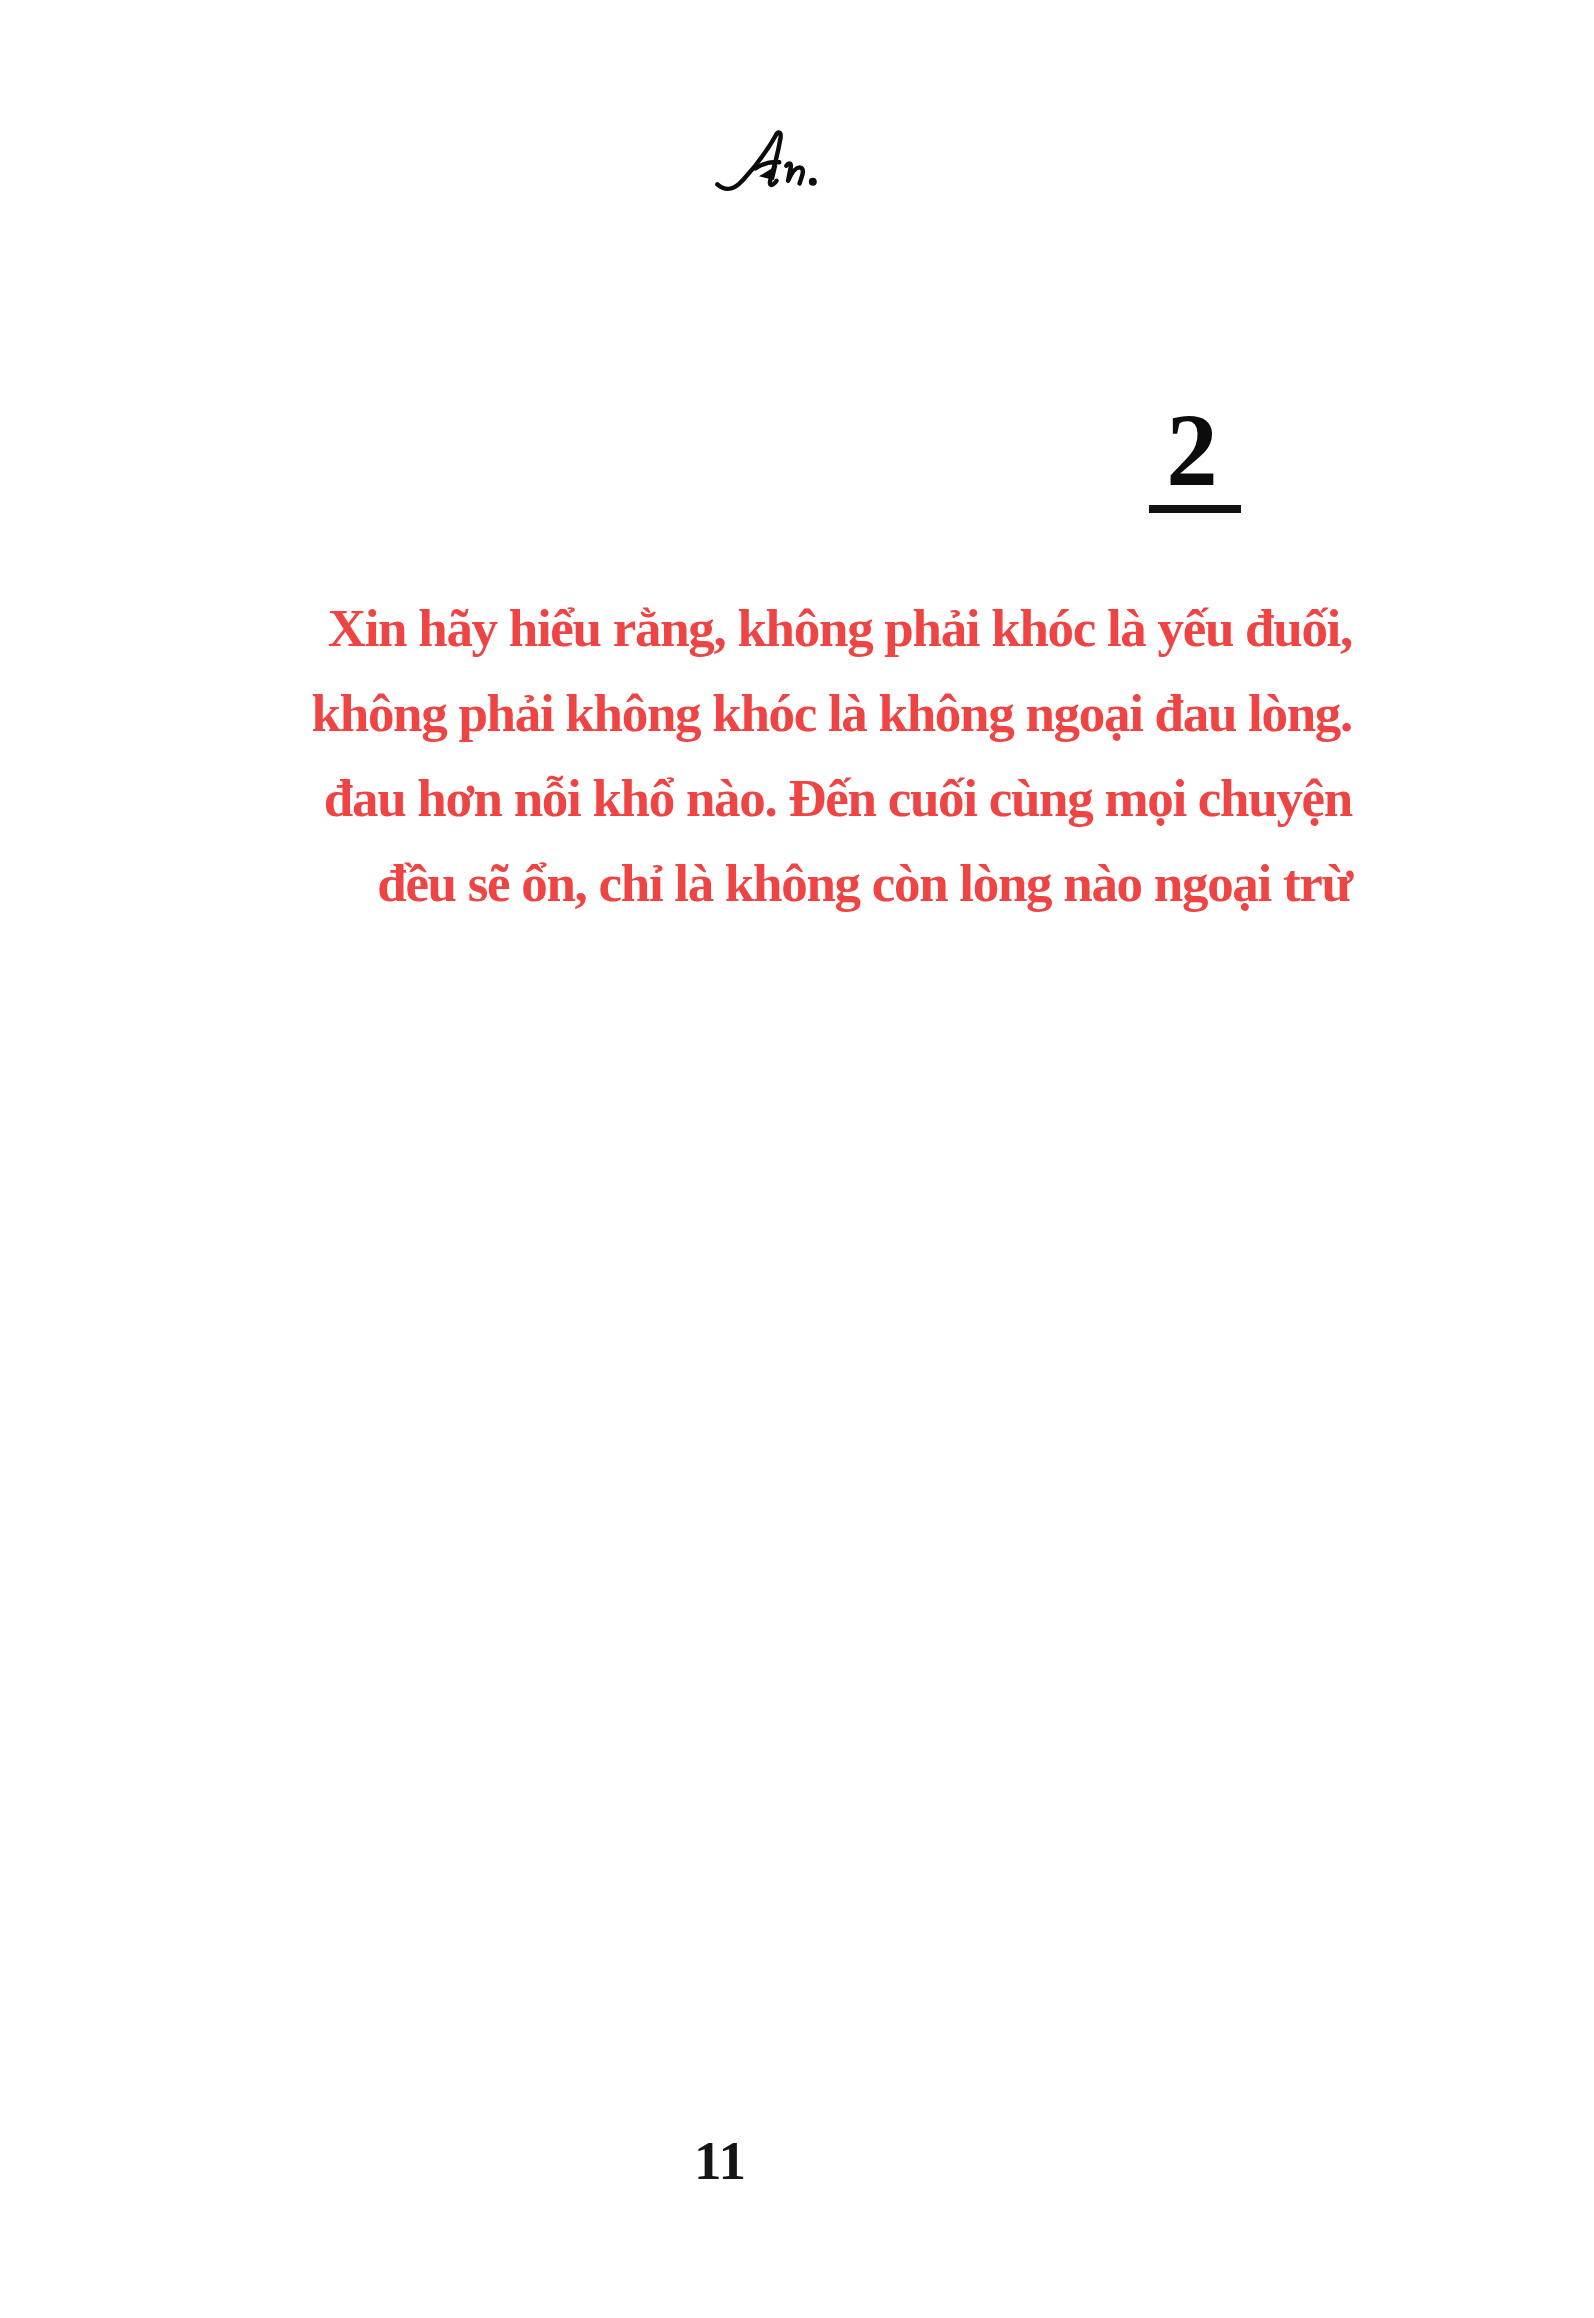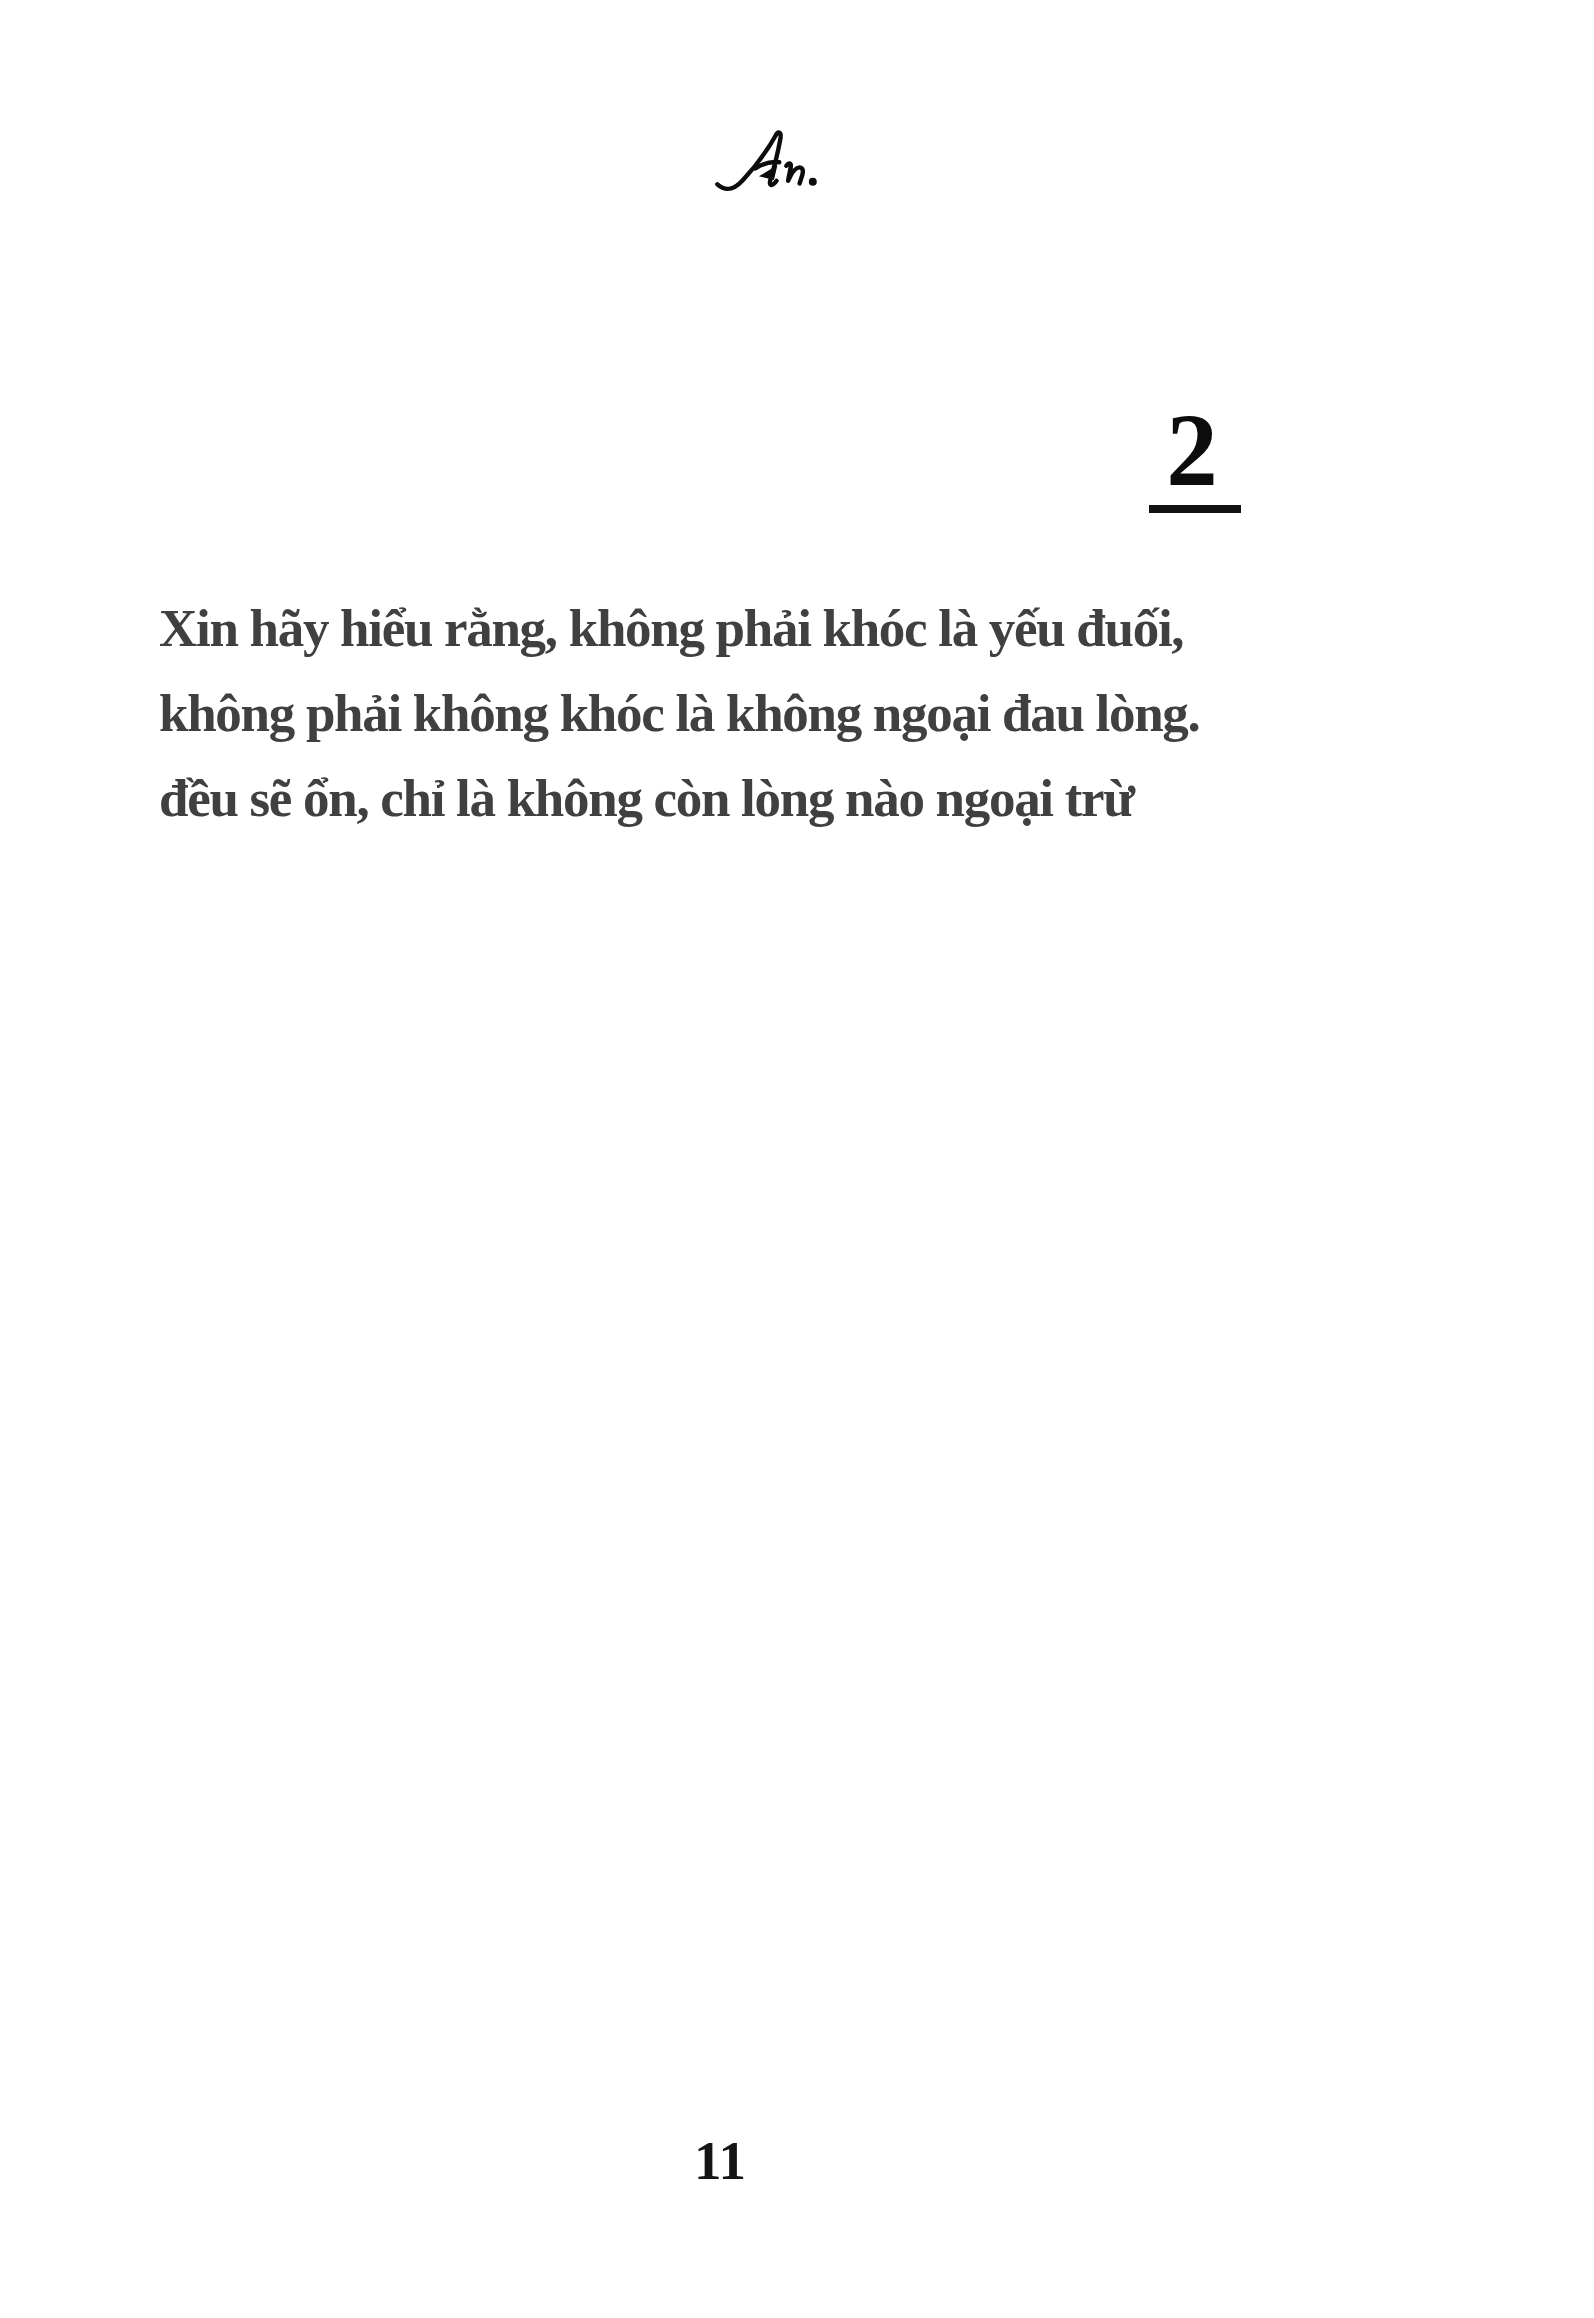--- a/index.html
+++ b/index.html
@@ -53,26 +53,26 @@
     height: 8px;
     background: #111111;
   }
 
   
   .quote {
     position: absolute;
     top: 586px;
     right: 242px;
     width: 1193px;
-    text-align: left;
+    text-align: right;
     font-size: 53px;
     font-weight: 700;
     line-height: 85px;
     letter-spacing: -1.3px;
-    color: #404040;
+    color: #ef4444;
   }
   .quote-line {
     white-space: nowrap;
   }
 
   
   .folio {
     position: absolute;
     left: 0;
     top: 2131px;
@@ -108,17 +108,18 @@
   </span>
   <span class="visually-hidden">An.</span>
 </div>
 
 <div class="chapter">2</div>
 <div class="chapter-rule"></div>
 
 <div class="quote">
   <div class="quote-line">Xin hãy hiểu rằng, không phải khóc là yếu đuối,</div>
   <div class="quote-line">không phải không khóc là không ngoại đau lòng.</div>
+  <div class="quote-line">đau hơn nỗi khổ nào. Đến cuối cùng mọi chuyện</div>
   <div class="quote-line">đều sẽ ổn, chỉ là không còn lòng nào ngoại trừ</div>
 </div>
 
 <div class="folio">11</div>
 
 
 </body></html>

